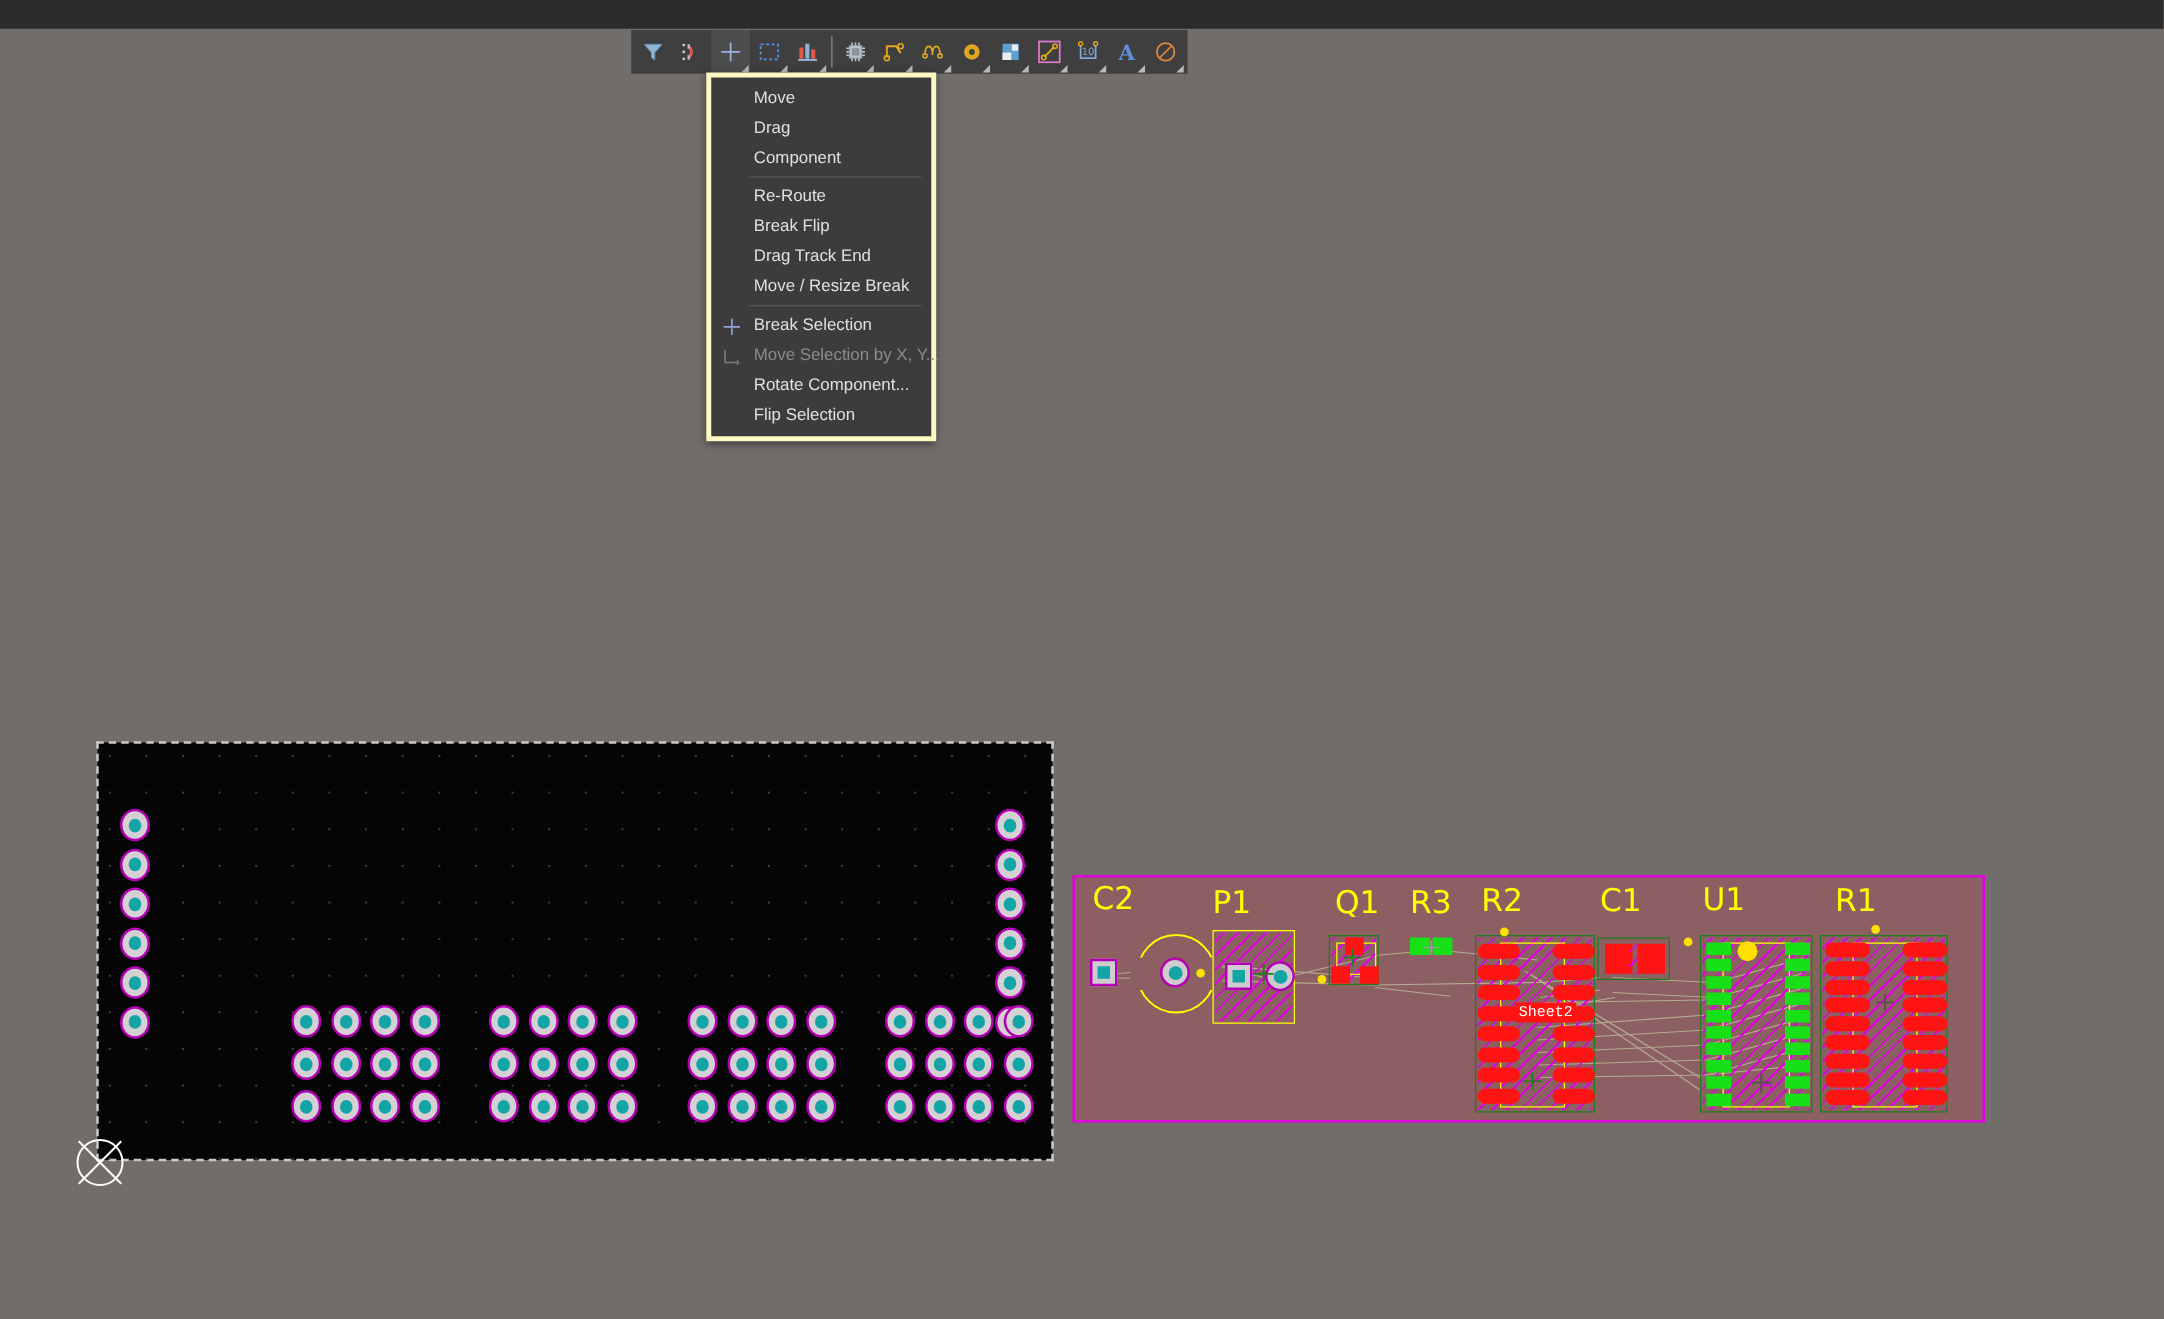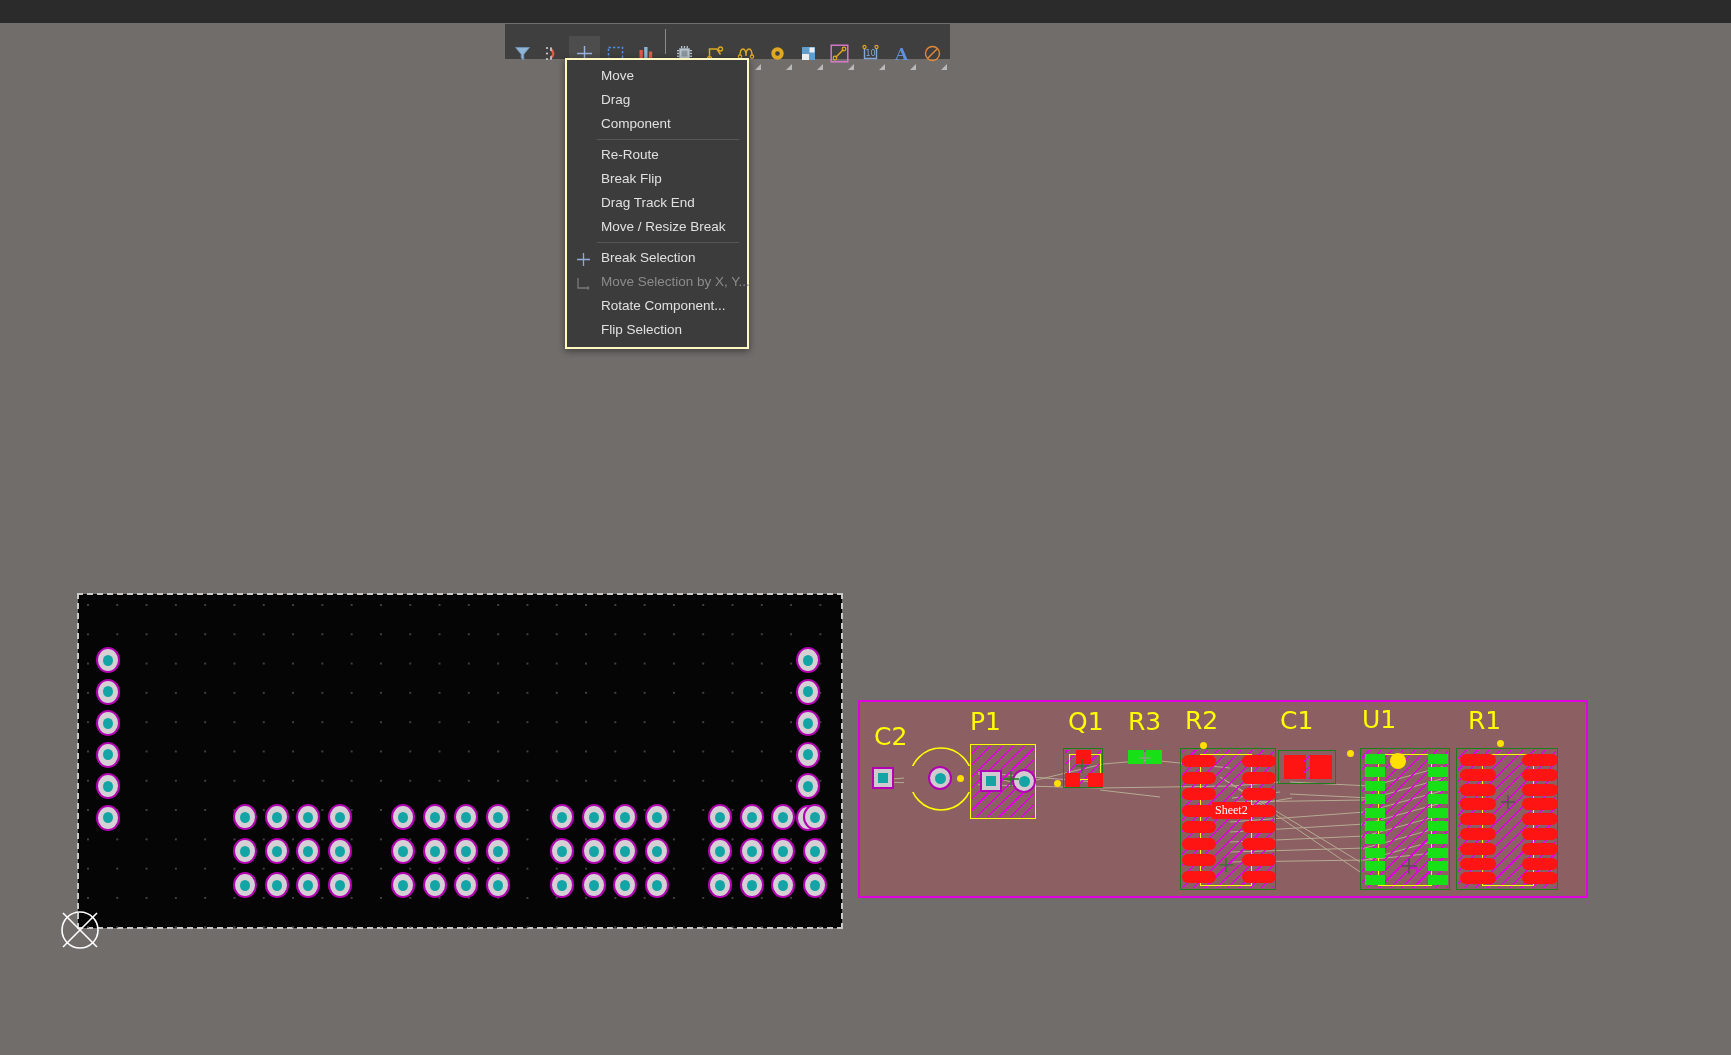--- a/index.html
+++ b/index.html
@@ -29,42 +29,41 @@
     background: #3f3f3f;
     display: flex;
     align-items: stretch;
     padding: 0 2px;
   }
   .tb-btn {
     position: relative;
     width: 31px; height: 35px;
     display: flex; align-items: center; justify-content: center;
     cursor: default;
-    margin-top: 12px;
   }
   .tb-btn.active { background: #4d4d4d; }
   .tb-btn .corner {
     position: absolute; right: 1px; bottom: 1px;
     width: 0; height: 0;
     border-left: 6px solid transparent;
     border-bottom: 6px solid #b9b9b9;
   }
   .tb-sep {
     width: 1px; margin: 5px 3px;
     background: #8a8a8a;
   }
   .tb-btn svg { display: block; }
 
   
   .menu {
     position: absolute;
     left: 565px; top: 58px;
     width: 184px;
     background: #3c3c3c;
-    border: 2px solid #fef9c3;
+    border: 4px solid #fef9c3;
     padding: 4px 0 5px 0;
     box-shadow: 0 2px 7px rgba(0,0,0,0.45);
     z-index: 50;
   }
   .menu-item {
     position: relative;
     height: 24px;
     line-height: 24px;
     color: #e0e0e0;
     font-size: 13.5px;
@@ -193,21 +192,21 @@
     border-radius: 50%;
     background: #ffe000;
   }
   .sheet-label {
     position: absolute;
     background: #ff1414;
     color: #ffffff;
     font-size: 12px;
     padding: 1px 3px;
     white-space: nowrap;
-    font-family: Liberation Serif, serif;
+    font-family: Liberation Mono, monospace;
   }
   .ratsnest { position: absolute; left:0; top:0; pointer-events:none; }
   .anchor-cross { position: absolute; }
 </style>
 </head>
 <body>
 
 <div id="app">
 
   <div class="top-strip"></div>
@@ -475,21 +474,21 @@
         <line x1="505" y1="134" x2="585" y2="112"></line>
         <line x1="505" y1="146" x2="585" y2="124"></line>
         <line x1="505" y1="158" x2="585" y2="136"></line>
         <line x1="505" y1="158" x2="585" y2="150"></line>
         <line x1="360" y1="75" x2="500" y2="160"></line>
         <line x1="365" y1="78" x2="500" y2="170"></line>
         <line x1="240" y1="88" x2="300" y2="95"></line>
       </g>
     </svg>
 
-    <div class="refdes" style="left:14px; top:20px;">C2</div>
+    <div class="refdes" style="left:14px; top:2px;">C2</div>
     <svg style="position:absolute; left:44px; top:40px;" width="74" height="74">
       <circle cx="37" cy="37" r="31" fill="none" stroke="#ffff00" stroke-width="1.6"></circle>
       <rect x="0" y="24" width="74" height="26" fill="#8c5f62"></rect>
     </svg>
     <div class="pad-sq" style="left:12px; top:65px;"></div>
     <div class="pad-rnd" style="left:68px; top:64px;"></div>
 
     <div class="refdes" style="left:110px; top:5px;">P1</div>
     <div class="courtyard" style="left:110px; top:42px; width:66px; height:75px;"></div>
     <div class="hatch" style="left:112px; top:44px; width:62px; height:71px;"></div>

